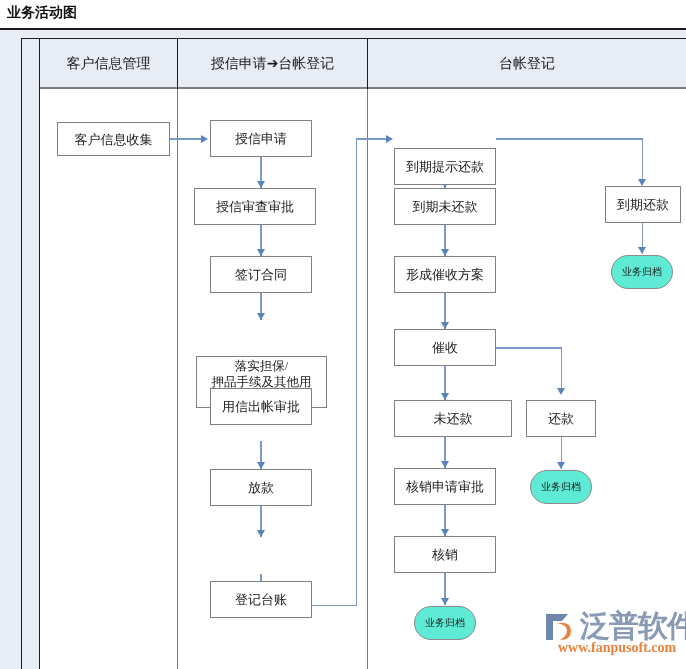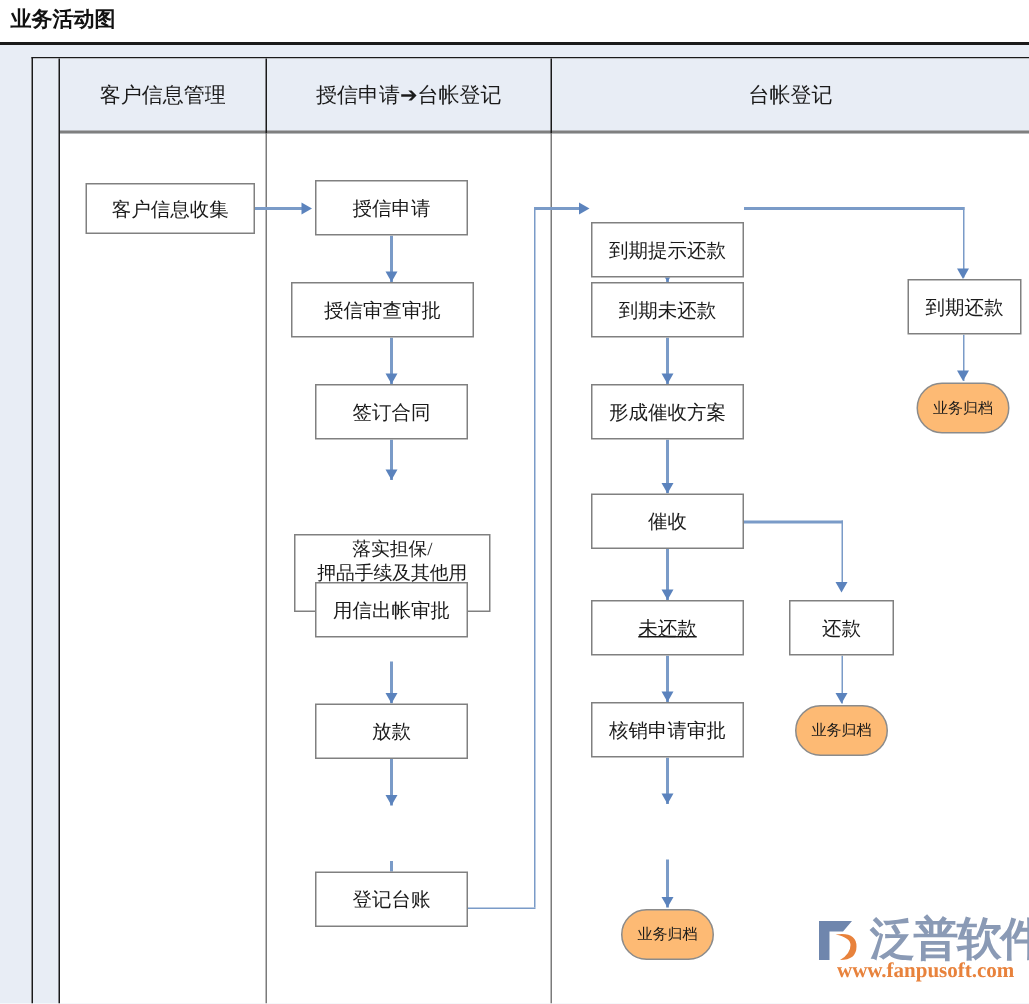--- a/index.html
+++ b/index.html
@@ -76,21 +76,21 @@
     text-align:center;
     font-size:13px;color:#1a1a1a;
     line-height:17px;
     font-family:"Liberation Serif","DejaVu Serif",serif;
     z-index:4;
   }
   .node.multi{font-size:12.5px;line-height:16px;padding:0 2px;margin-top:36px;}
 
   .term{
     position:absolute;
-    background:#fdba74;
+    background:#5eead4;
     border:1px solid #8b8b8b;
     border-radius:22px;
     box-sizing:border-box;
     display:flex;align-items:center;justify-content:center;
     font-size:10px;color:#1a1a1a;
     font-family:"Liberation Serif","DejaVu Serif",serif;
     z-index:4;
   }
 
   
@@ -197,28 +197,29 @@
   <div class="arrow down" style="left:440.5px;top:249px;"></div>
 
   <div class="node" style="left:394px;top:256px;width:102px;height:37px;">形成催收方案</div>
   <div class="conn v" style="left:444px;top:293px;height:36px;"></div>
   <div class="arrow down" style="left:440.5px;top:322px;"></div>
 
   <div class="node" style="left:394px;top:329px;width:102px;height:37px;">催收</div>
   <div class="conn v" style="left:444px;top:366px;height:34px;"></div>
   <div class="arrow down" style="left:440.5px;top:393px;"></div>
 
-  <div class="node" style="left:394px;top:400px;width:102px;height:37px;text-decoration:underline;">未还款</div>
+  <div class="node" style="left:394px;top:400px;width:118px;height:37px;">未还款</div>
   <div class="conn v" style="left:444px;top:437px;height:31px;"></div>
   <div class="arrow down" style="left:440.5px;top:461px;"></div>
 
   <div class="node" style="left:394px;top:468px;width:102px;height:37px;">核销申请审批</div>
   <div class="conn v" style="left:444px;top:505px;height:31px;"></div>
   <div class="arrow down" style="left:440.5px;top:529px;"></div>
 
+  <div class="node" style="left:394px;top:536px;width:102px;height:37px;">核销</div>
   <div class="conn v" style="left:444px;top:573px;height:32px;"></div>
   <div class="arrow down" style="left:440.5px;top:598px;"></div>
 
   <div class="term" style="left:414px;top:606px;width:62px;height:34px;">业务归档</div>
 
   <div class="conn h" style="left:496px;top:138px;width:147px;"></div>
   <div class="conn v" style="left:641.5px;top:138px;height:47px;"></div>
   <div class="arrow down" style="left:638px;top:179px;"></div>
 
   <div class="node" style="left:605px;top:186px;width:76px;height:37px;">到期还款</div>

